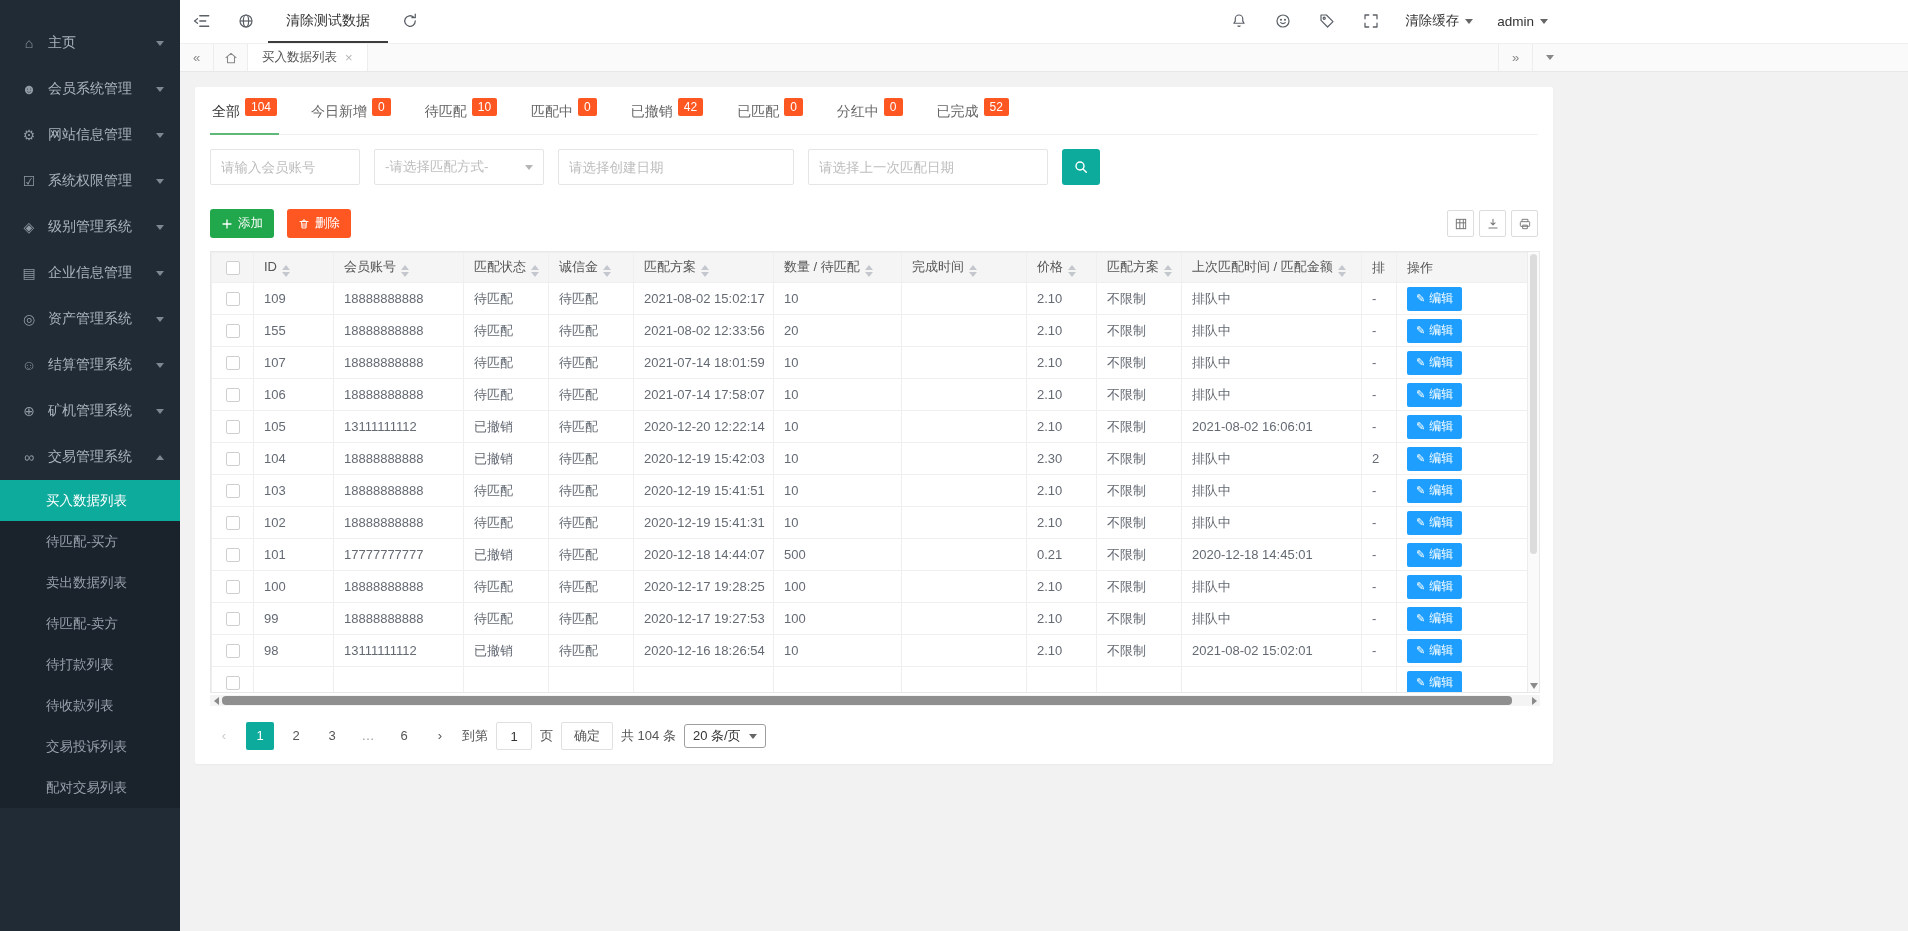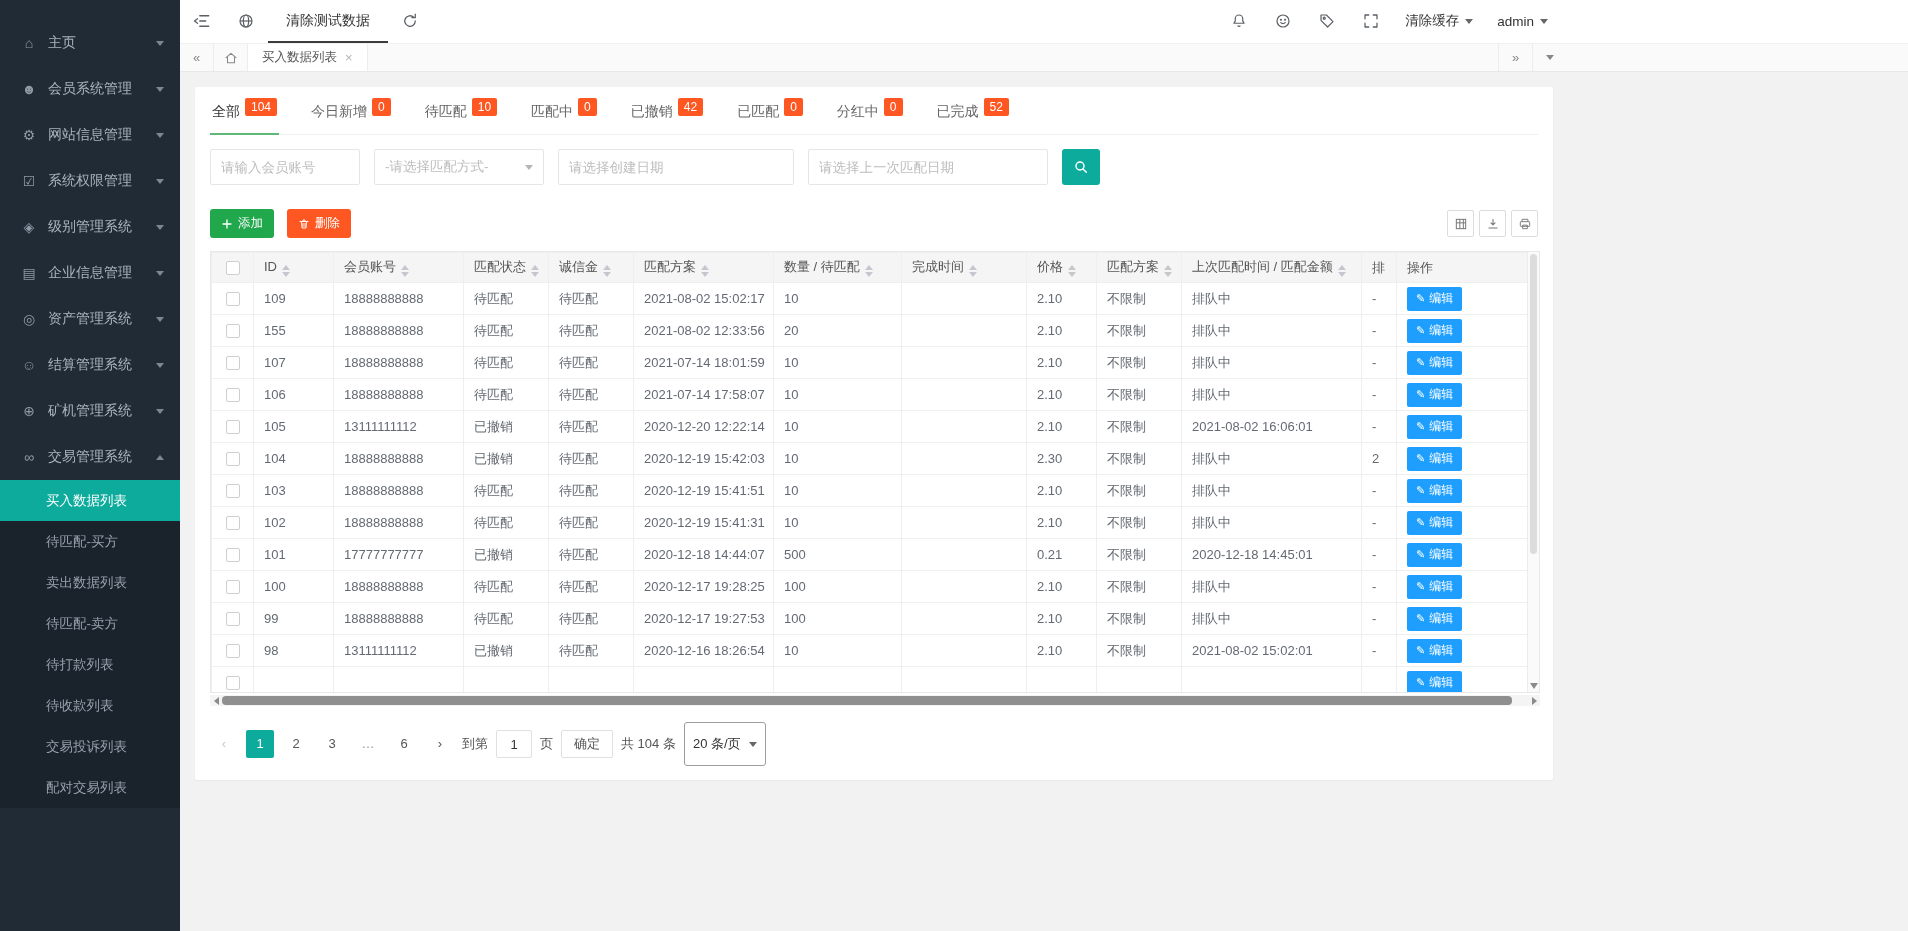--- a/index.html
+++ b/index.html
@@ -118,21 +118,21 @@
   .pager { display:flex; align-items:center; gap:8px; margin-top:16px; font-size:13px; color:#555; }
   .pg { min-width:28px; height:28px; line-height:28px; padding:0 5px; text-align:center; border-radius:2px;
     color:#555; cursor:pointer; }
   .pg.active { background:var(--teal,#0cab9c); color:#fff; }
   .pg.disabled { color:#c9c9c9; }
   .pg.ellipsis { color:#999; }
   .jump-input { width:36px; height:28px; border:1px solid #e0e0e0; border-radius:2px; text-align:center;
     font-size:13px; color:#333; font-family:inherit; }
   .btn-confirm { height:28px; padding:0 12px; border:1px solid #e0e0e0; border-radius:2px; background:#fff;
     color:#555; font-size:13px; cursor:pointer; font-family:inherit; }
-  .pp-select { height:44px; border:1px solid #9e9e9e; border-radius:3px; padding:0 24px 0 8px; display:flex;
+  .pp-select { height:24px; border:1px solid #9e9e9e; border-radius:3px; padding:0 24px 0 8px; display:flex;
     align-items:center; position:relative; font-size:13px; color:#333; cursor:pointer; background:#fff; }
   .pp-select .dcaret { position:absolute; right:8px; }
   .pager-text { color:#555; }
 </style>
 </head>
 <body>
 
 <div class="app">
 
   <aside class="sidebar">

